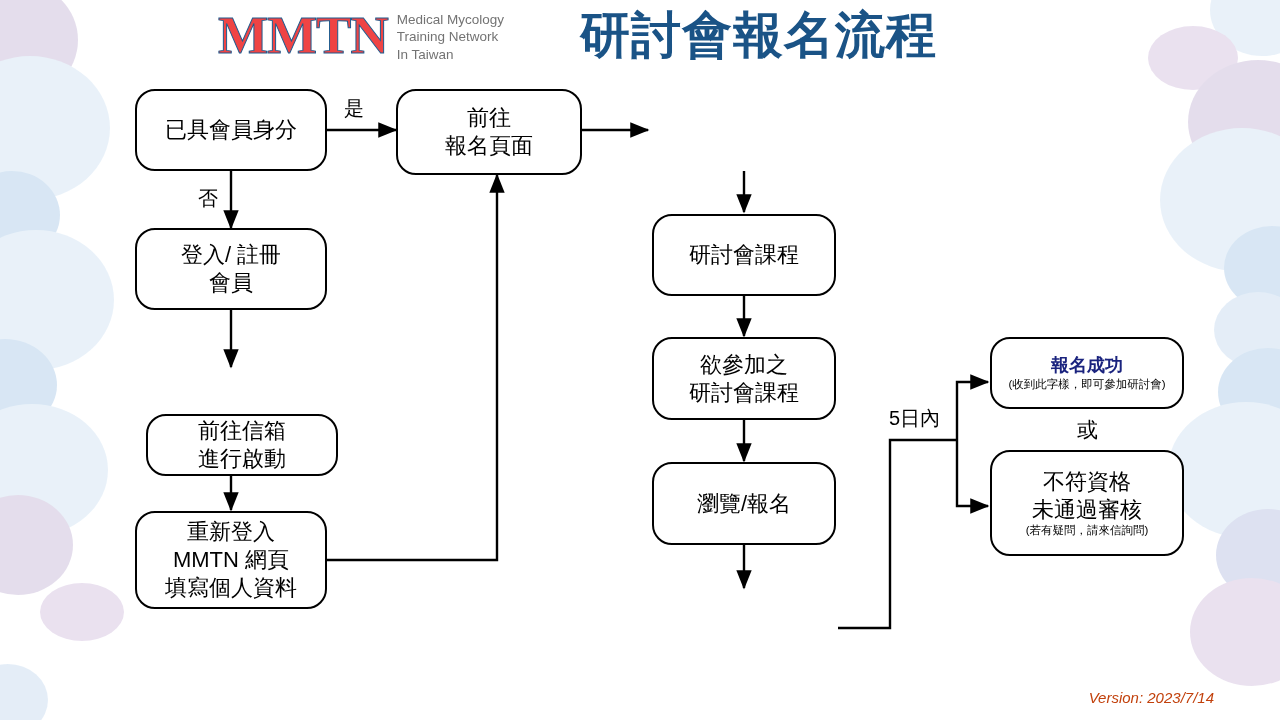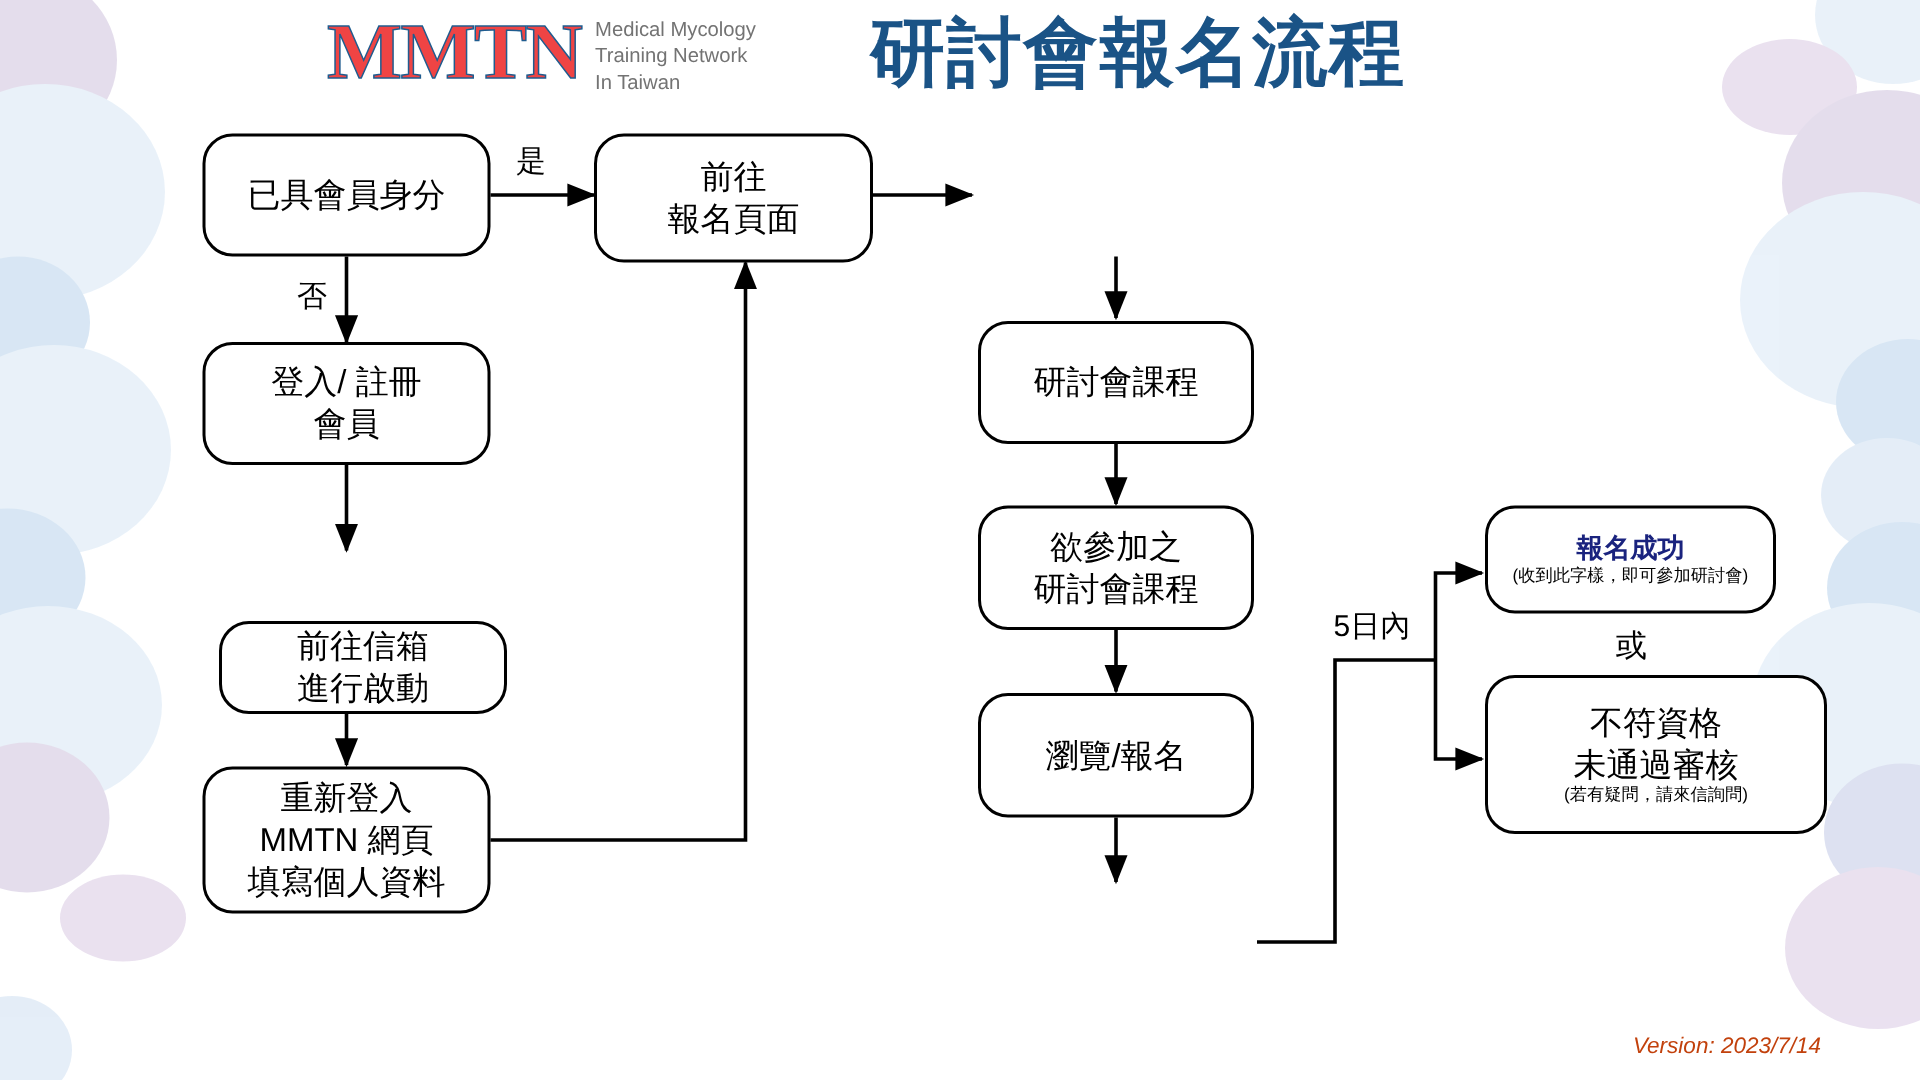--- a/index.html
+++ b/index.html
@@ -247,21 +247,21 @@
   <div class="node" style="left:652px; top:462px; width:184px; height:83px;">
     <div class="line">瀏覽/報名</div>
   </div>
 
 
   <div class="node" style="left:990px; top:337px; width:194px; height:72px;">
     <div class="headline">報名成功</div>
     <div class="subnote">(收到此字樣，即可參加研討會)</div>
   </div>
 
-  <div class="node" style="left:990px; top:450px; width:228px; height:106px;">
+  <div class="node" style="left:990px; top:450px; width:194px; height:106px;">
     <div class="line">不符資格</div>
     <div class="line">未通過審核</div>
     <div class="subnote">(若有疑問，請來信詢問)</div>
   </div>
 
   <div id="version-note">Version: 2023/7/14</div>
 
 </div>
 
 </body></html>

